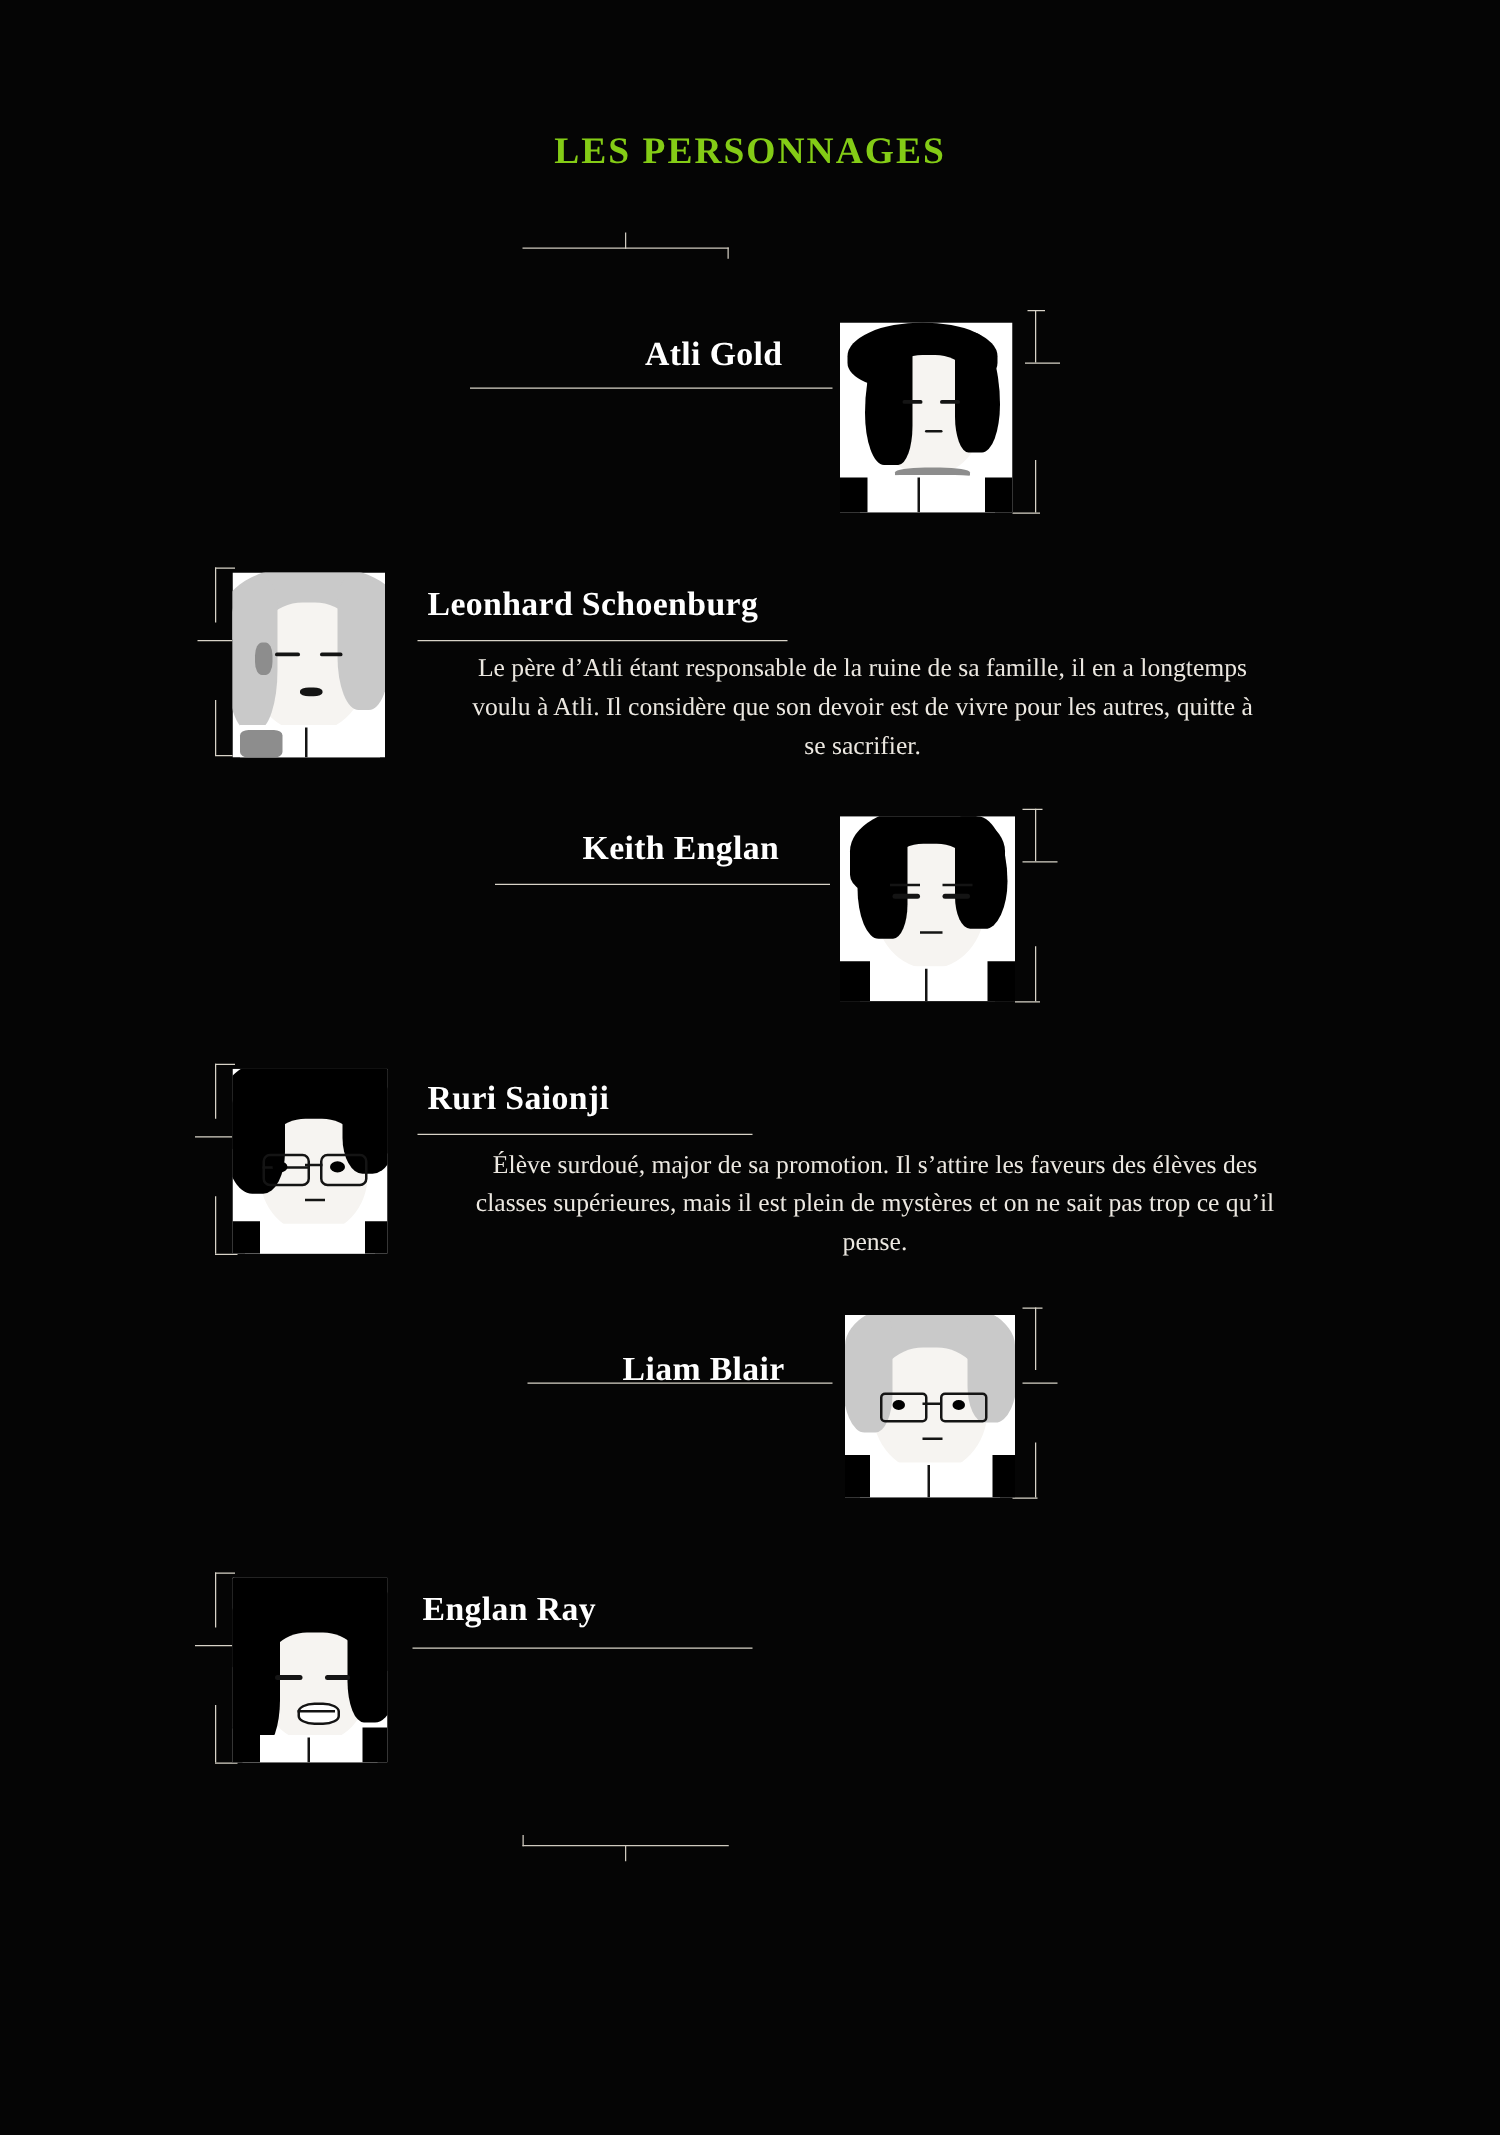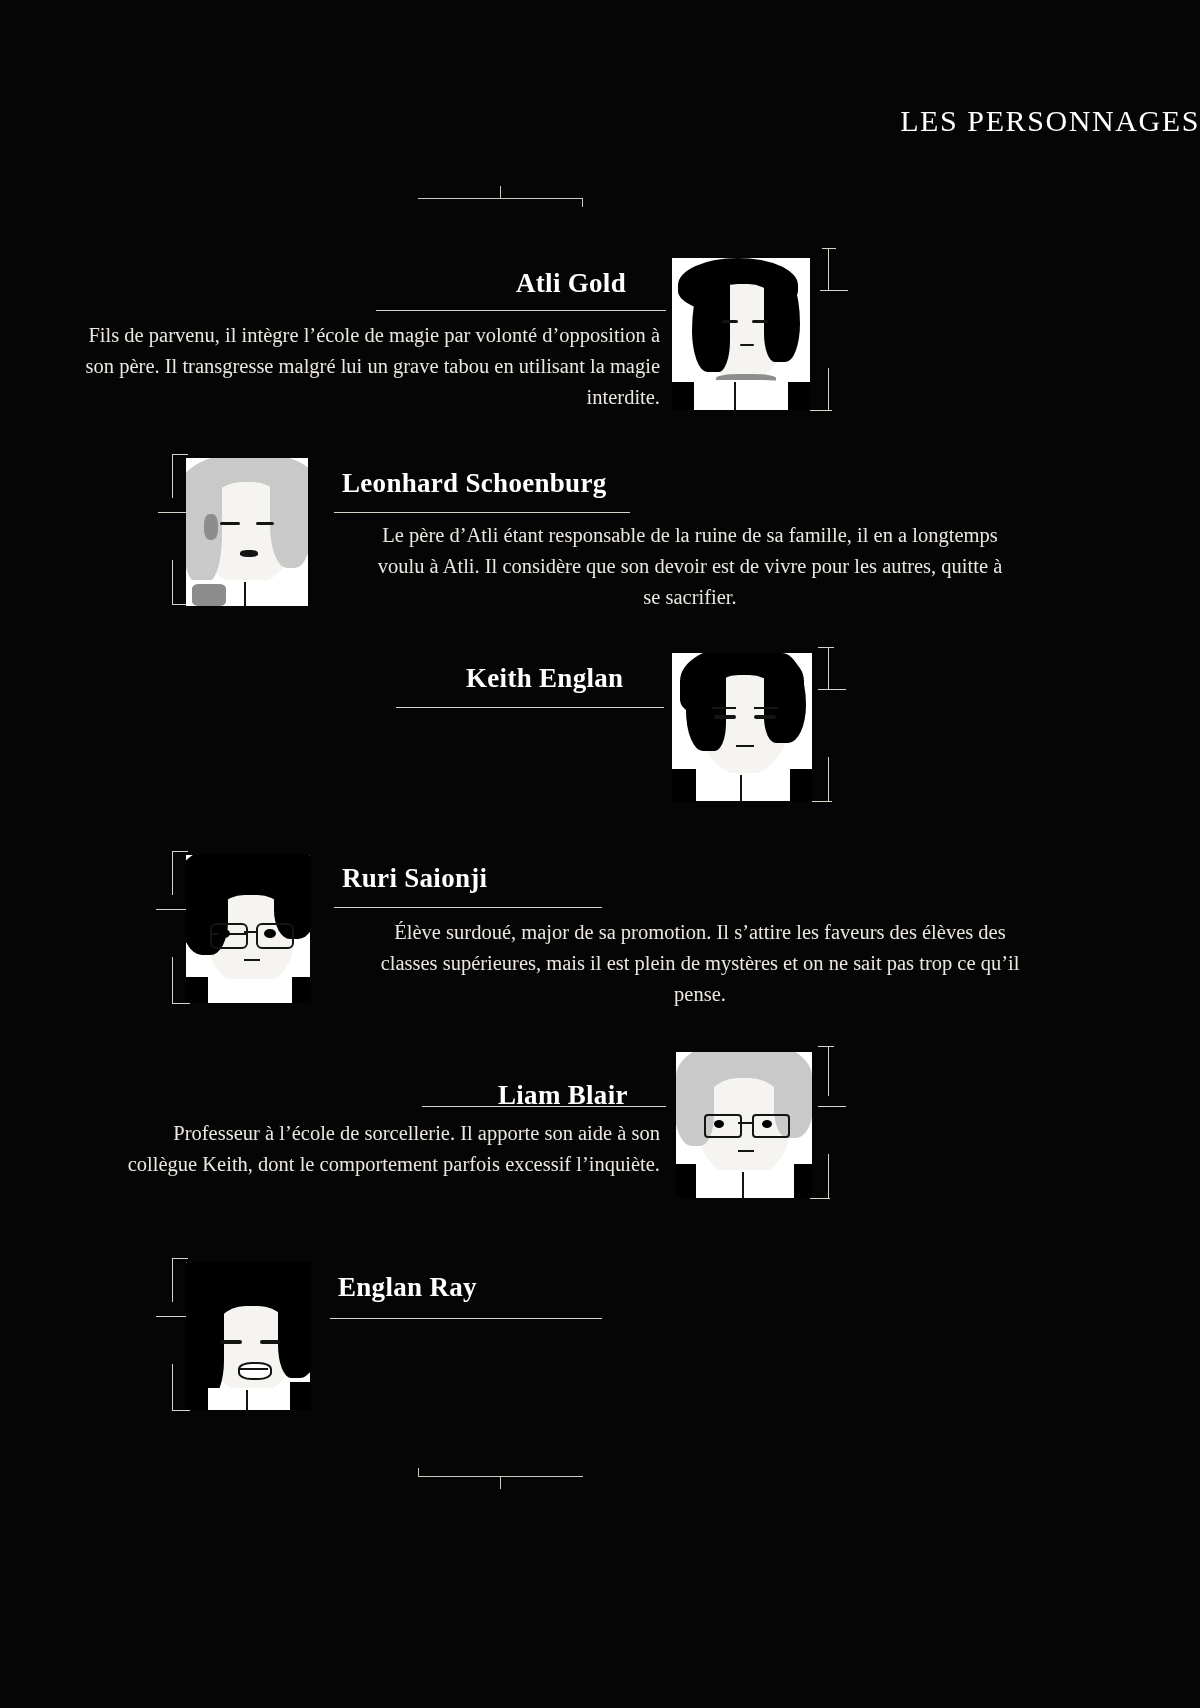--- a/index.html
+++ b/index.html
@@ -20,25 +20,25 @@
     inset: 0;
     background: #050505;
   }
 
   
   .title {
     position: absolute;
     top: 104px;
     left: 0;
     width: 1200px;
-    text-align: right;
+    text-align: center;
     font-size: 30px;
-    font-weight: normal;
+    font-weight: bold;
     letter-spacing: 1.6px;
-    color: #ffffff;
+    color: #84cc16;
     font-family: "Liberation Serif", serif;
   }
 
   
   .ornament {
     position: absolute;
     left: 0;
     width: 1200px;
     height: 30px;
   }
@@ -140,21 +140,20 @@
         <div class="shade" style="left:44px; top:116px; width:60px; height:10px; border-radius:40%;"></div>
         <div class="white" style="left:16px; top:122px; width:108px; height:30px; border-radius:30% 30% 0 0;"></div>
         <div class="line" style="left:62px; top:124px; width:2px; height:28px;"></div>
         <div class="blk" style="left:0;   top:124px; width:22px; height:28px;"></div>
         <div class="blk" style="left:116px; top:124px; width:22px; height:28px;"></div>
       </div>
     </div>
 
     <div class="pname" style="left:516px; top:20px;">Atli Gold</div>
     <div class="rule" style="left:376px; top:62px; width:290px;"></div>
-    <div class="pdesc right" style="left:60px; top:72px; width:600px;">Fils de parvenu, il intègre l’école de magie par volonté d’opposition à son père. Il transgresse malgré lui un grave tabou en utilisant la magie interdite.</div>
   </div>
 
   <div class="entry" style="left:0; top:450px; width:1148px; height:170px;">
 
     <div class="bracket" style="left:172px; top:4px; width:16px; height:1px;"></div>
     <div class="bracket" style="left:172px; top:4px; width:1px; height:44px;"></div>
     <div class="bracket" style="left:158px; top:62px; width:28px; height:1px;"></div>
     <div class="bracket" style="left:172px; top:110px; width:1px; height:44px;"></div>
     <div class="bracket" style="left:172px; top:154px; width:18px; height:1px;"></div>
 
@@ -267,21 +266,20 @@
         <div class="line" style="left:62px; top:98px; width:16px; height:2px;"></div>
         <div class="white" style="left:12px; top:118px; width:112px; height:28px;"></div>
         <div class="line" style="left:66px; top:120px; width:2px; height:26px;"></div>
         <div class="blk" style="left:0; top:112px; width:20px; height:34px;"></div>
         <div class="blk" style="left:118px; top:112px; width:18px; height:34px;"></div>
       </div>
     </div>
 
     <div class="pname" style="left:498px; top:38px;">Liam Blair</div>
     <div class="rule" style="left:422px; top:64px; width:244px;"></div>
-    <div class="pdesc right" style="left:100px; top:76px; width:560px;">Professeur à l’école de sorcellerie. Il apporte son aide à son collègue Keith, dont le comportement parfois excessif l’inquiète.</div>
   </div>
 
   <div class="entry" style="left:0; top:1250px; width:1200px; height:176px;">
 
     <div class="bracket" style="left:172px; top:8px; width:16px; height:1px;"></div>
     <div class="bracket" style="left:172px; top:8px; width:1px; height:44px;"></div>
     <div class="bracket" style="left:156px; top:66px; width:30px; height:1px;"></div>
     <div class="bracket" style="left:172px; top:114px; width:1px; height:46px;"></div>
     <div class="bracket" style="left:172px; top:160px; width:18px; height:1px;"></div>
 

